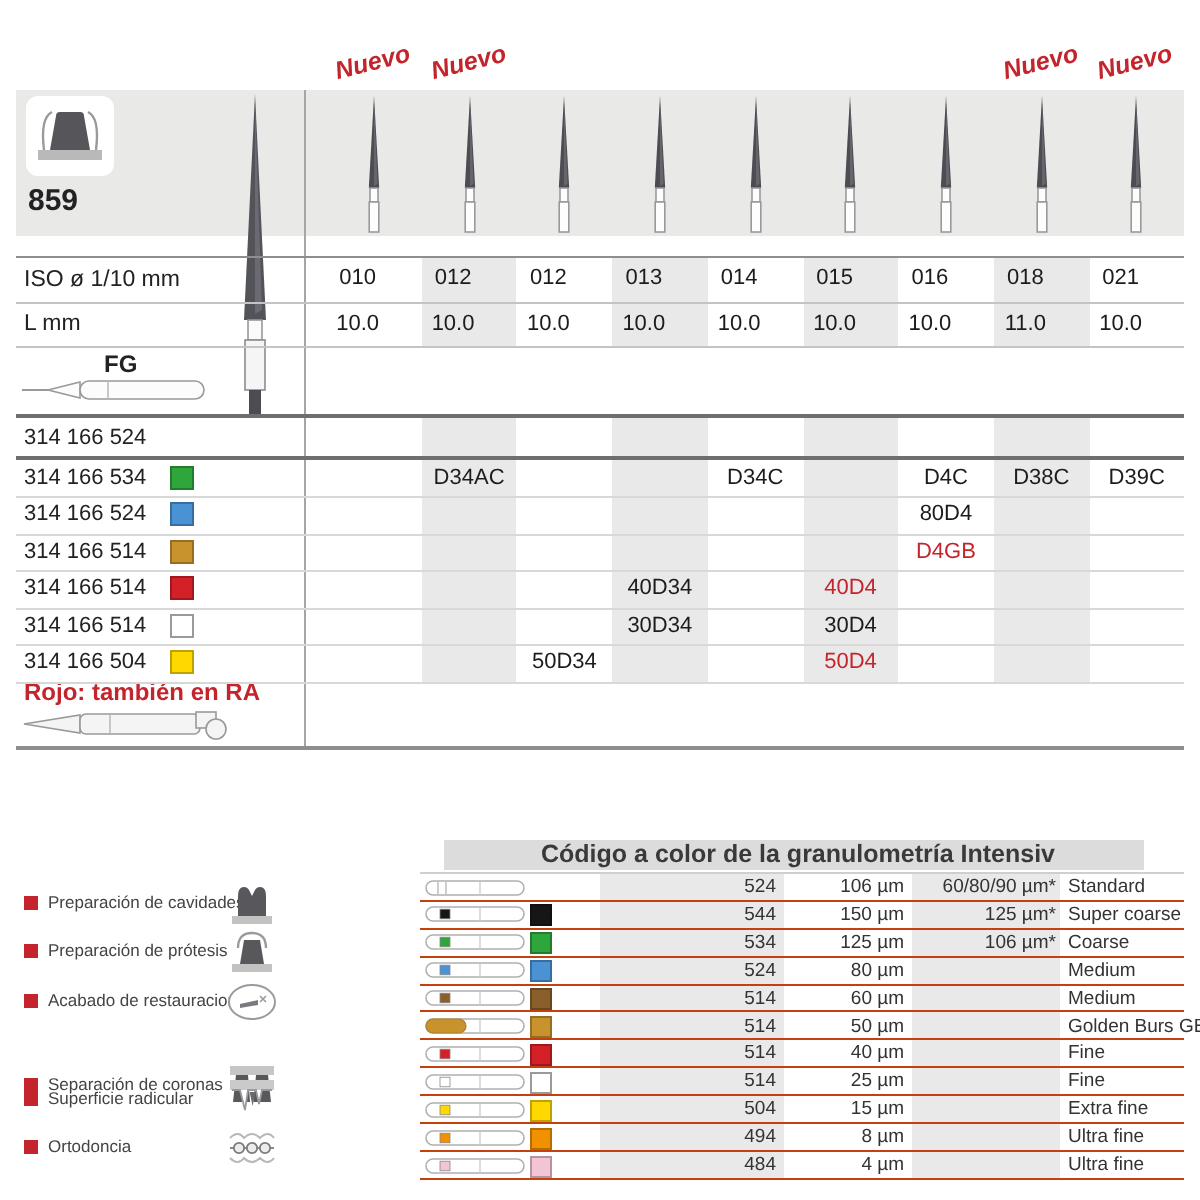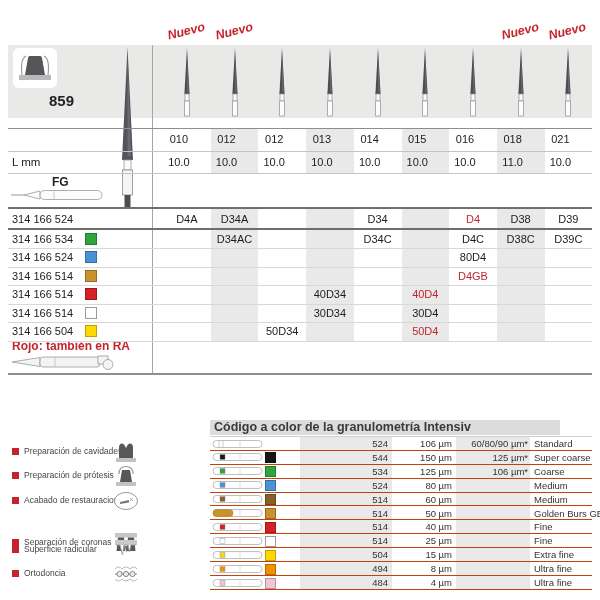--- a/index.html
+++ b/index.html
@@ -1,21 +1,21 @@
 <!DOCTYPE html>
 <html><head>
 <meta charset="utf-8">
 <style>
   html,body{margin:0;padding:0;background:#fff;}
   .sheet{position:relative;width:600px;height:600px;background:#fff;
          font-family:"Liberation Sans",sans-serif;color:#1c1c1c;overflow:hidden;}
   .abs{position:absolute;}
   .gray-band{position:absolute;left:8px;top:45px;width:584px;height:73px;background:#e9e9e8;}
   .tooth-box{position:absolute;left:13px;top:48px;width:44px;height:40px;background:#fff;border-radius:6px;}
-  .series{position:absolute;left:14px;top:92px;font-size:15px;font-weight:bold;color:#222;margin-left:35px;}
+  .series{position:absolute;left:14px;top:92px;font-size:15px;font-weight:bold;color:#222;}
   .nuevo{position:absolute;top:24px;width:50px;height:20px;text-align:center;
          font-size:12.5px;font-weight:bold;font-style:italic;color:#c4242c;
          transform:rotate(-14deg);}
   .hline{position:absolute;left:8px;width:584px;}
   .vline{position:absolute;left:152px;top:45px;width:1px;height:328px;background:#a6a6a6;}
   .colband{position:absolute;background:#e9e9e9;z-index:0;}
   .row-label{position:absolute;left:4px;font-size:11px;color:#222;white-space:nowrap;}
   .vals{position:absolute;left:155px;width:429.3px;display:grid;grid-template-columns:repeat(9,47.7px);z-index:1;}
   .vals div{text-align:center;font-size:11px;color:#1c1c1c;}
   .spec-row{position:absolute;left:8px;width:584px;display:flex;align-items:center;}
@@ -149,20 +149,23 @@
       <div class="colband" style="left: 210.7px; top: 129px; width: 47.7px; height: 44px;"></div>
       <div class="colband" style="left: 306.1px; top: 129px; width: 47.7px; height: 44px;"></div>
       <div class="colband" style="left: 401.5px; top: 129px; width: 47.7px; height: 44px;"></div>
       <div class="colband" style="left: 496.9px; top: 129px; width: 47.7px; height: 44px;"></div>
       <div class="colband" style="left: 210.7px; top: 209px; width: 47.7px; height: 131.5px;"></div>
       <div class="colband" style="left: 306.1px; top: 209px; width: 47.7px; height: 131.5px;"></div>
       <div class="colband" style="left: 401.5px; top: 209px; width: 47.7px; height: 131.5px;"></div>
       <div class="colband" style="left: 496.9px; top: 209px; width: 47.7px; height: 131.5px;"></div>
     </div>
 
+  <div class="spec-row" style="top:128px;height:23px;">
+    <div class="row-label" style="left:4px;font-size:11.5px;">ISO ø 1/10 mm</div>
+  </div>
   <div class="vals" id="iso-vals" style="top:133px;">
       <div>010</div>
       <div>012</div>
       <div>012</div>
       <div>013</div>
       <div>014</div>
       <div>015</div>
       <div>016</div>
       <div>018</div>
       <div>021</div>
@@ -187,31 +190,20 @@
   <svg class="abs" style="left:10px;top:187px;" width="96" height="16" viewBox="0 0 96 16">
     <line x1="1" y1="8" x2="14" y2="8" stroke="#999" stroke-width="1"></line>
     <polygon points="14,8 30,4 30,12" fill="#fcfcfc" stroke="#999" stroke-width="0.8"></polygon>
     <rect x="30" y="3.5" width="62" height="9" rx="4.5" fill="#fcfcfc" stroke="#999" stroke-width="0.8"></rect>
     <line x1="44" y1="3.5" x2="44" y2="12.5" stroke="#bbb" stroke-width="0.8"></line>
   </svg>
 
   <div id="codes-wrap">
       <div class="code-row" style="top: 209.5px; height: 18.5px;">
         <div class="row-label" style="top: 3px;">314 166 524</div>
-        <div class="vals" style="top: 3px;">
-          <div class="cell">D4A</div>
-          <div class="cell">D34A</div>
-          <div class="cell"></div>
-          <div class="cell"></div>
-          <div class="cell">D34</div>
-          <div class="cell"></div>
-          <div class="cell red">D4</div>
-          <div class="cell">D38</div>
-          <div class="cell">D39</div>
-        </div>
       </div>
       <div class="code-row" style="top: 229.5px; height: 18.5px;">
         <div class="row-label" style="top: 3px;">314 166 534</div>
         <div class="swatch" style="top: 3px; background: rgb(47, 166, 60); border: 1px solid rgba(0, 0, 0, 0.25);"></div>
         <div class="vals" style="top: 3px;">
           <div class="cell"></div>
           <div class="cell">D34AC</div>
           <div class="cell"></div>
           <div class="cell"></div>
           <div class="cell">D34C</div>
@@ -359,21 +351,21 @@
             <path d="M2,7 Q6,3 9,7 Q13,3 17,7 Q21,3 24,7" fill="none" stroke="#b8b8b8" stroke-width="1"></path>
             <path d="M2,17 Q6,21 9,17 Q13,21 17,17 Q21,21 24,17" fill="none" stroke="#b8b8b8" stroke-width="1"></path>
             <line x1="2" y1="12" x2="24" y2="12" stroke="#8a8a8a" stroke-width="1"></line>
             <circle cx="6.5" cy="12" r="2.6" fill="#ececec" stroke="#7a7a7a" stroke-width="0.9"></circle>
             <circle cx="13" cy="12" r="2.6" fill="#ececec" stroke="#7a7a7a" stroke-width="0.9"></circle>
             <circle cx="19.5" cy="12" r="2.6" fill="#ececec" stroke="#7a7a7a" stroke-width="0.9"></circle>
           </svg></span>
       </div>
     </div>
 
-  <div class="panel-title" style="left:210px;top:419.5px;width:350px;">Código a color de la granulometría Intensiv</div>
+  <div class="panel-title" style="left:222px;top:419.5px;width:350px;text-align:center;">Código a color de la granulometría Intensiv</div>
   <div class="abs" style="left:300px;top:437px;width:92px;height:153px;background:#e9e9e9;"></div>
   <div class="abs" style="left:456px;top:437px;width:74px;height:153px;background:#e9e9e9;"></div>
   <div class="abs" style="left:210px;top:436px;width:382px;height:1px;background:#cfcfcf;"></div>
   <div id="grit-wrap">
       <div class="grit-row" style="top: 437px;">
         <span class="pill"><svg width="52" height="10" viewBox="0 0 52 10">
             <rect x="1" y="1.5" width="49" height="7" rx="3.5" fill="#fff" stroke="#b0b0b0" stroke-width="0.8"></rect>
             <line x1="7" y1="2" x2="7" y2="8.5" stroke="#c0c0c0" stroke-width="0.8"></line>
             <line x1="11" y1="2" x2="11" y2="8.5" stroke="#c0c0c0" stroke-width="0.8"></line>
             <line x1="28" y1="2" x2="28" y2="8.5" stroke="#d5d5d5" stroke-width="0.8"></line>

